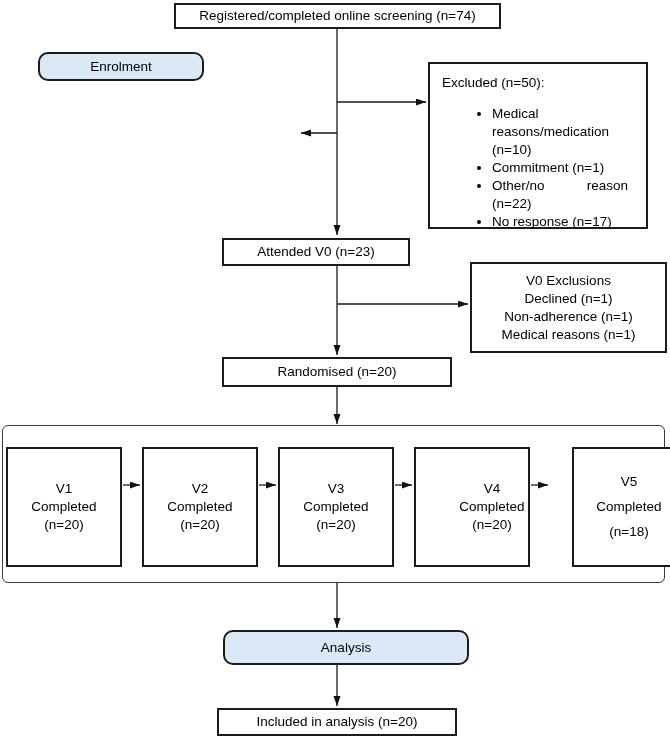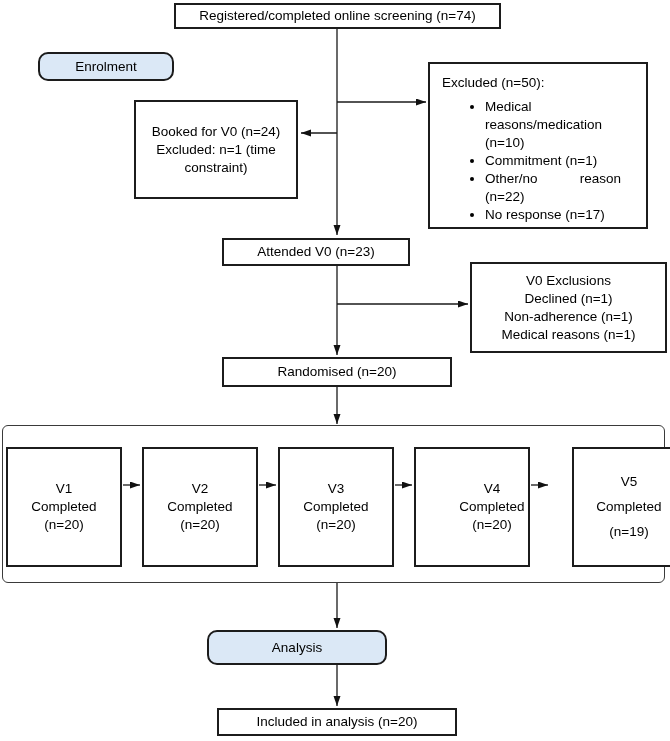--- a/index.html
+++ b/index.html
@@ -34,53 +34,53 @@
     border-radius:10px;
     background:var(--stage-fill);
   }
   .left-align{
     align-items:flex-start;justify-content:flex-start;
     text-align:left;
     padding:10px 8px 8px 12px;
   }
   .excluded-list{
     list-style:disc;
-    margin:6px;
+    margin:13px;
     padding:0 8px 0 37px;
     width:136px;
     box-sizing:content-box;
   }
   .excluded-list li{
     text-align:justify;
     text-justify:inter-word;
   }
   #visits-container{
     position:absolute;z-index:1;
     left:2px;top:425px;width:663px;height:158px;
     border:1.4px solid #3a3a3a;
     border-radius:6px;
     box-sizing:border-box;
     background:transparent;
   }
   .visit-box{width:116px;height:120px;top:447px;}
 
   
   #registered-box{left:174px;top:3px;width:327px;height:26px;}
-  #enrolment-pill{left:38px;top:52px;width:136px;height:29px;}
+  #enrolment-pill{left:38px;top:52px;width:166px;height:29px;}
   #excluded-box{left:428px;top:62px;width:220px;height:167px;}
   #booked-box{left:134px;top:100px;width:164px;height:99px;padding:0 10px;}
   #attended-box{left:222px;top:238px;width:188px;height:28px;}
   #v0-exclusions-box{left:470px;top:262px;width:197px;height:91px;}
   #randomised-box{left:222px;top:357px;width:230px;height:30px;}
   #visit-1{left:6px;}
   #visit-2{left:142px;}
   #visit-3{left:278px;}
   #visit-4{left:414px;padding-left:40px;}
   #visit-5{left:572px;width:114px;gap:7px;}
-  #analysis-pill{left:207px;top:630px;width:180px;height:35px;}
+  #analysis-pill{left:223px;top:630px;width:246px;height:35px;}
   #included-box{left:217px;top:708px;width:240px;height:28px;}
 </style>
 </head>
 <body>
 
 <div id="stage">
 
   <svg id="arrows" width="670" height="741" viewBox="0 0 670 741" aria-hidden="true">
     <defs>
       <marker id="ah" markerUnits="userSpaceOnUse" markerWidth="11" markerHeight="8" refX="10" refY="3.5" orient="auto">
@@ -112,24 +112,20 @@
   <div class="box left-align" id="excluded-box">
     <span>Excluded (n=50):</span>
     <ul class="excluded-list">
       <li>Medical reasons/medication (n=10)</li>
       <li>Commitment (n=1)</li>
       <li>Other/no reason (n=22)</li>
       <li>No response (n=17)</li>
     </ul>
   </div>
 
-  <div class="box" id="booked-box">
-    <div>Booked for V0 (n=24)</div>
-    <div>Excluded: n=1 (time constraint)</div>
-  </div>
 
   <div class="box" id="attended-box">
     <span>Attended V0 (n=23)</span>
   </div>
 
   <div class="box" id="v0-exclusions-box">
     <div>V0 Exclusions</div>
     <div>Declined (n=1)</div>
     <div>Non-adherence (n=1)</div>
     <div>Medical reasons (n=1)</div>
@@ -157,21 +153,21 @@
     <div>(n=20)</div>
   </div>
   <div class="box visit-box" id="visit-4">
     <div>V4</div>
     <div>Completed</div>
     <div>(n=20)</div>
   </div>
   <div class="box visit-box" id="visit-5">
     <div>V5</div>
     <div>Completed</div>
-    <div>(n=19)</div>
+    <div>(n=18)</div>
   </div>
 
   <div class="box pill" id="analysis-pill">
     <span>Analysis</span>
   </div>
 
   <div class="box" id="included-box">
     <span>Included in analysis (n=20)</span>
   </div>
 

